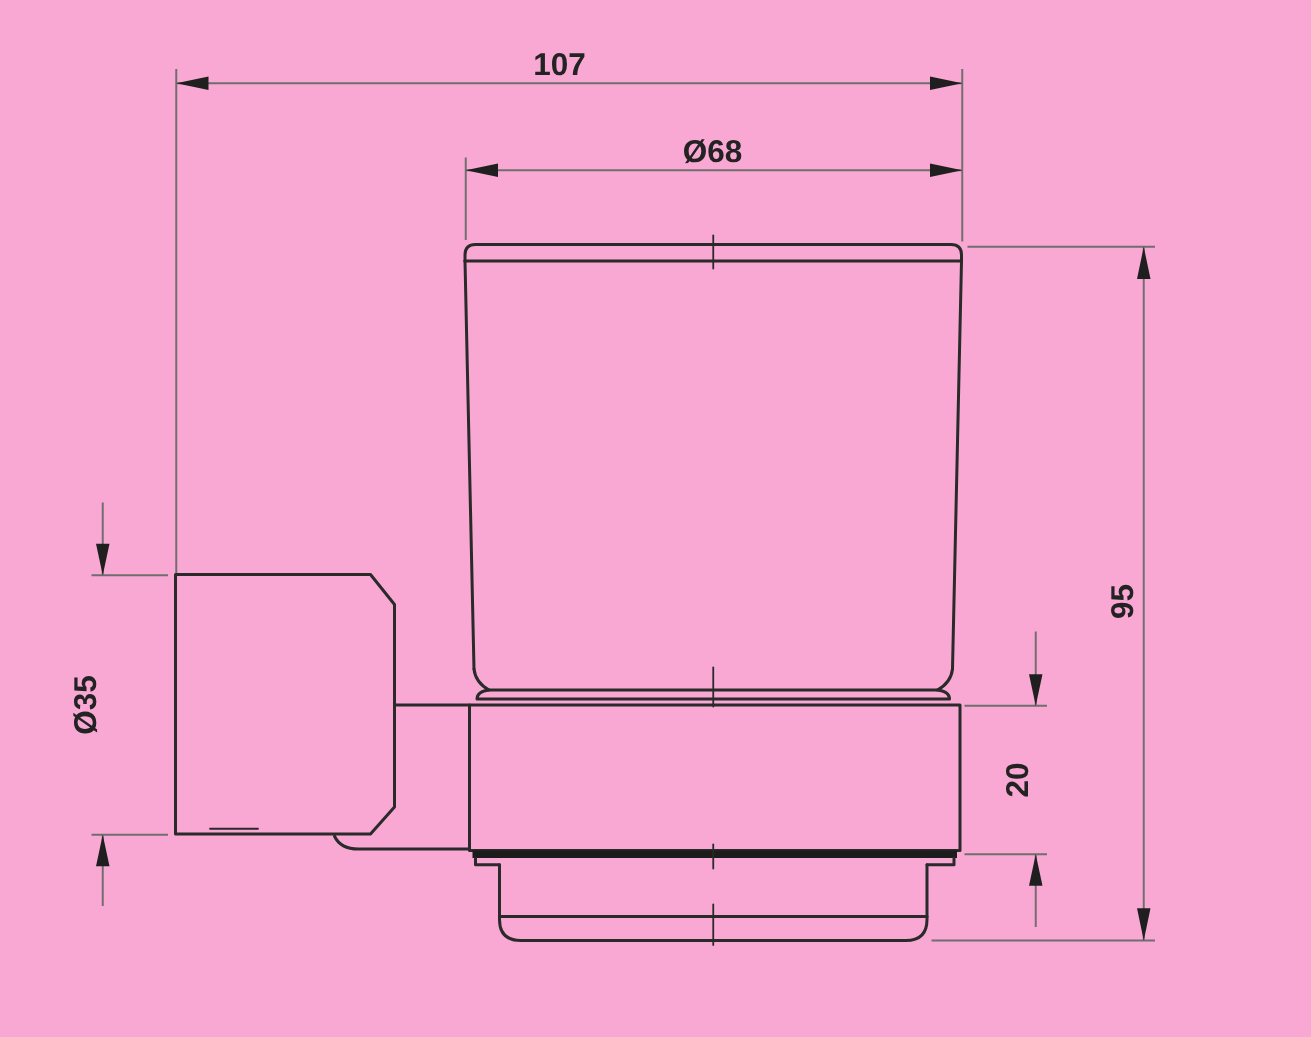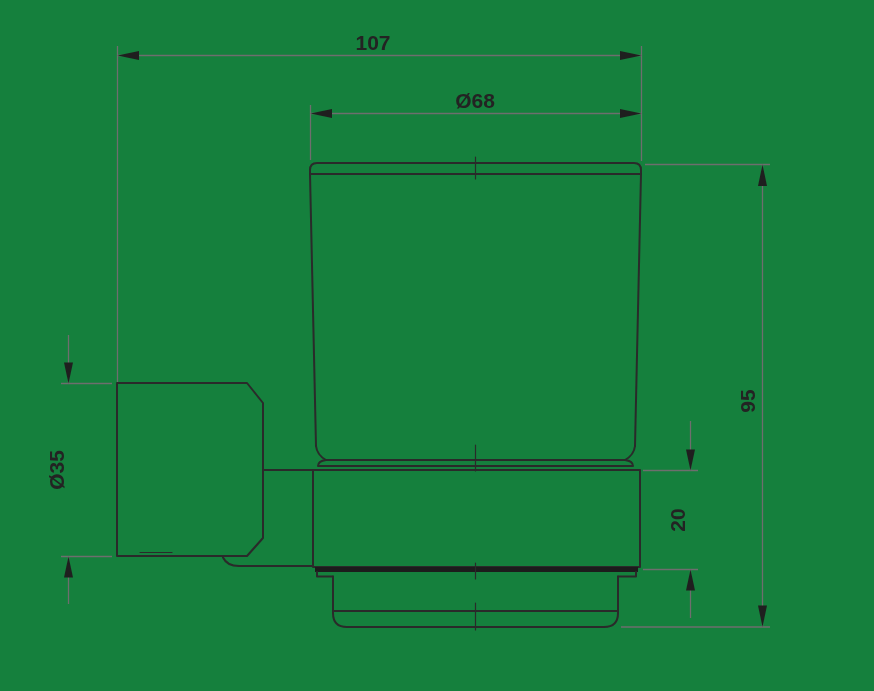--- a/index.html
+++ b/index.html
@@ -7,21 +7,21 @@
     padding: 0;
     width: 874px;
     height: 691px;
     background: #ffffff;
     overflow: hidden;
     font-family: "Liberation Sans", sans-serif;
   }
   .drawing-wrap {
     width: 874px;
     height: 691px;
-    background: #15803d;
+    background: #f9a8d4;
   }
   svg text {
     font-family: "Liberation Sans", "DejaVu Sans", sans-serif;
     font-size: 21px;
     font-weight: bold;
     fill: #232323;
     letter-spacing: 0px;
   }
   .outline {
     fill: none;

